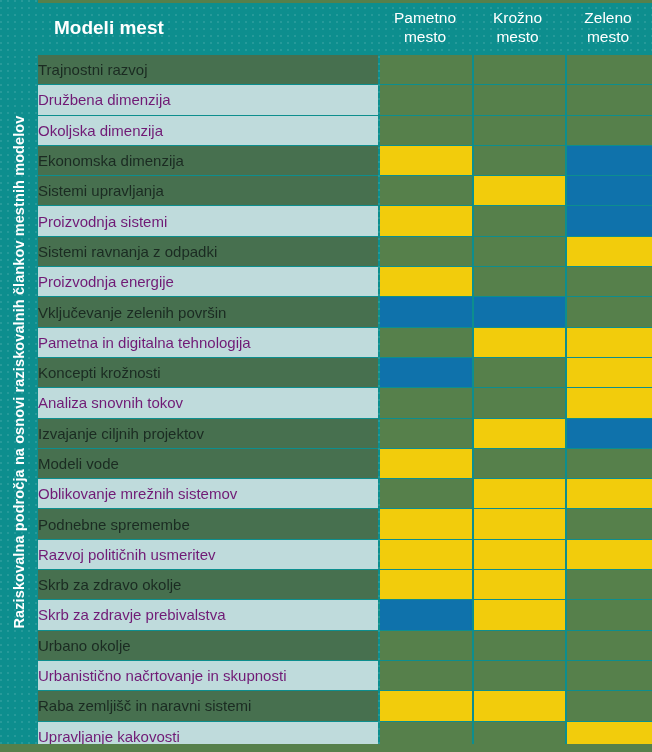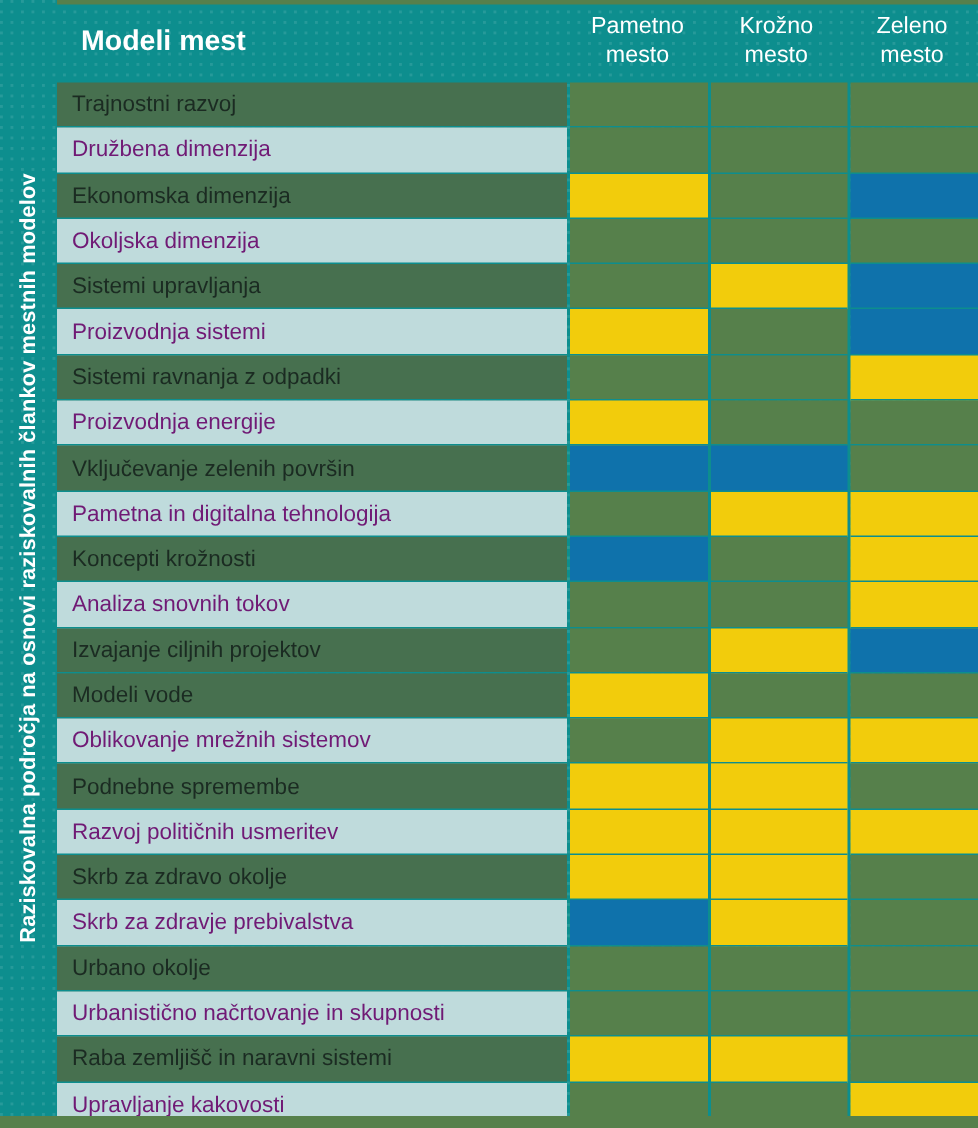--- a/index.html
+++ b/index.html
@@ -58,21 +58,21 @@
 
   .tbody{flex:1 1 auto;display:flex;flex-direction:column;}
 
   .row{
     display:flex;flex:1 1 0;min-height:0;
     align-items:stretch;
   }
   .rowlabel{
     flex:0 0 340px;
     display:flex;align-items:center;
-    padding-left:10px;box-sizing:border-box;
+    padding-left:0;box-sizing:border-box;
     font-size:15px;color:#1d2d26;
     border-bottom:1.5px solid #0d8e8e;
     overflow:hidden;white-space:nowrap;
   }
   .row.dark .rowlabel{background:#47704f;color:#1b2b22;}
   .row.light .rowlabel{background:#bfdbdc;color:#701a75;}
 
   .cell{
     flex:0 0 92px;margin-left:2px;
     border-bottom:1.5px solid #0d8e8e;
@@ -128,31 +128,31 @@
           <div class="cell v-green"></div>
           <div class="cell k2 v-green"></div>
           <div class="cell k3 v-green"></div>
         </div>
         <div class="row light">
           <div class="rowlabel">Družbena dimenzija</div>
           <div class="cell v-green"></div>
           <div class="cell k2 v-green"></div>
           <div class="cell k3 v-green"></div>
         </div>
+        <div class="row light">
+          <div class="rowlabel">Okoljska dimenzija</div>
+          <div class="cell v-green"></div>
+          <div class="cell k2 v-green"></div>
+          <div class="cell k3 v-green"></div>
+        </div>
         <div class="row dark">
           <div class="rowlabel">Ekonomska dimenzija</div>
           <div class="cell v-yellow"></div>
           <div class="cell k2 v-green"></div>
           <div class="cell k3 v-blue"></div>
-        </div>
-        <div class="row light">
-          <div class="rowlabel">Okoljska dimenzija</div>
-          <div class="cell v-green"></div>
-          <div class="cell k2 v-green"></div>
-          <div class="cell k3 v-green"></div>
         </div>
         <div class="row dark">
           <div class="rowlabel">Sistemi upravljanja</div>
           <div class="cell v-green"></div>
           <div class="cell k2 v-yellow"></div>
           <div class="cell k3 v-blue"></div>
         </div>
         <div class="row light">
           <div class="rowlabel">Proizvodnja sistemi</div>
           <div class="cell v-yellow"></div>

